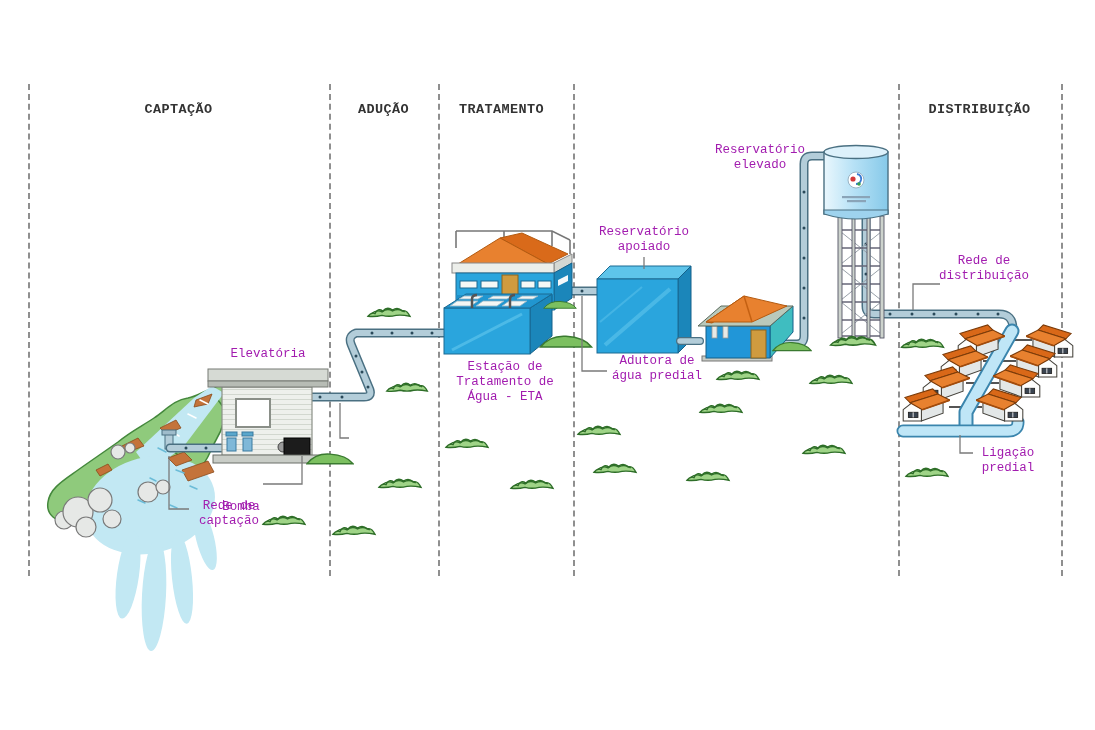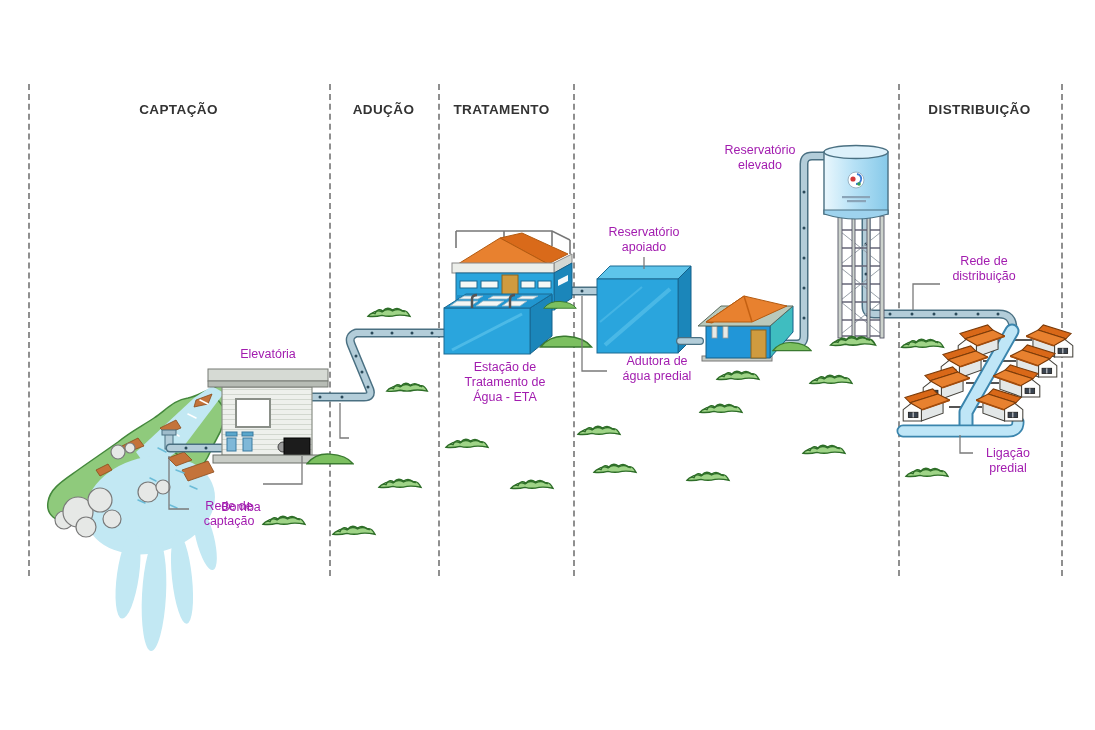--- a/index.html
+++ b/index.html
@@ -1,17 +1,17 @@
 <!DOCTYPE html>
 <html><head>
 <meta charset="utf-8">
 <style>
   html,body{margin:0;padding:0;background:#fff;}
   .canvas{position:relative;width:1095px;height:730px;background:#fff;overflow:hidden;
-          font-family:Liberation Sans, sans-serif;}
+          font-family:Liberation Mono, monospace;}
   .divider{position:absolute;top:84px;height:492px;width:0;
            border-left:2px dashed #8f8f8f;}
   .sec-h{position:absolute;top:102px;height:20px;font-size:13.5px;font-weight:bold;
          color:#333;letter-spacing:.4px;text-align:center;}
   .lbl{position:absolute;font-size:12.5px;line-height:1.18;color:#a21caf;
        text-align:center;white-space:pre-line;}
   svg.art{position:absolute;left:0;top:0;}
 </style>
 </head>
 <body>

